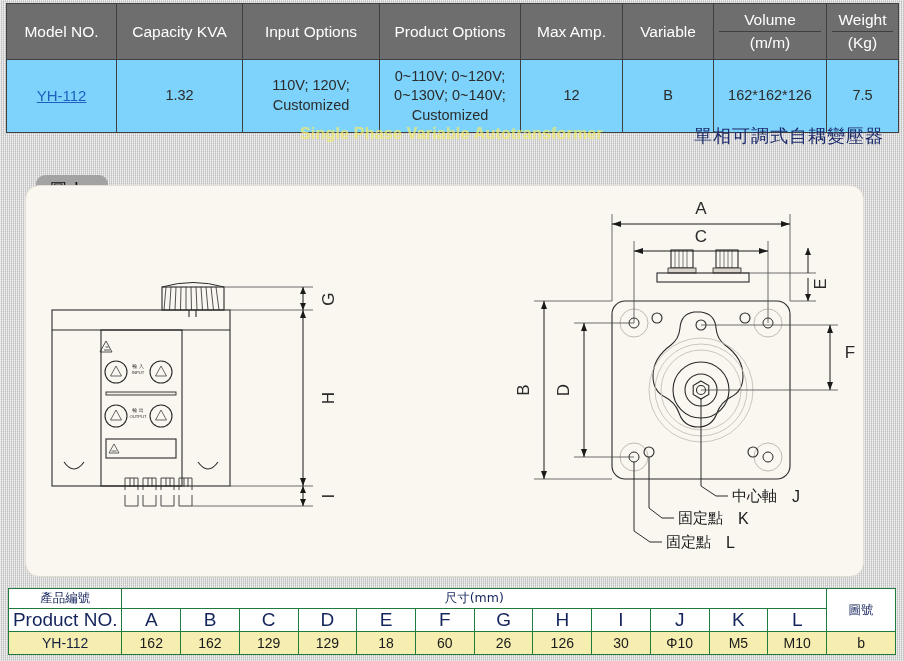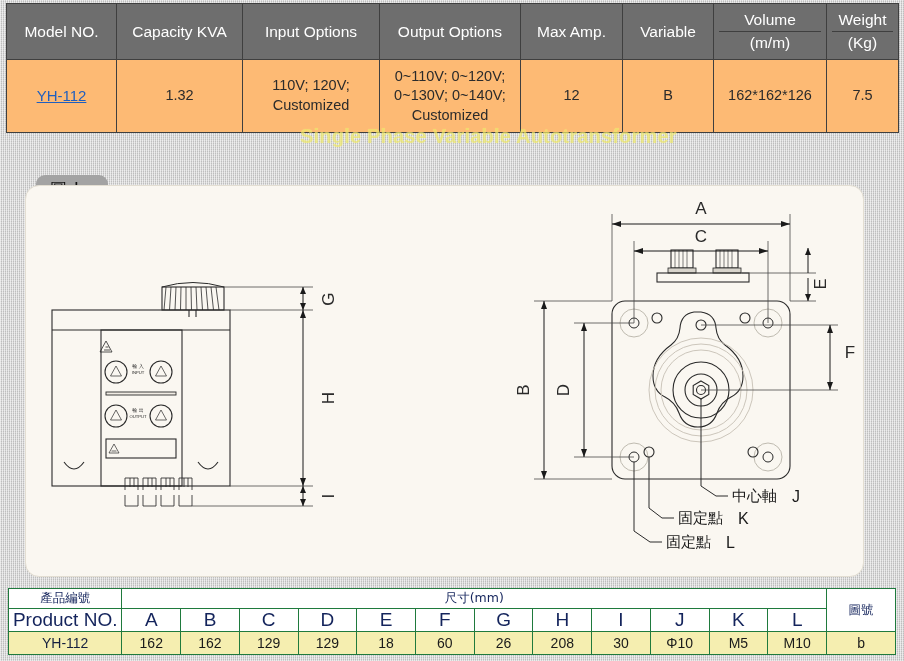--- a/index.html
+++ b/index.html
@@ -8,36 +8,36 @@
     font-family:"Liberation Sans","DejaVu Sans",sans-serif;
     background:
       repeating-linear-gradient(90deg, rgba(255,255,255,.55) 0px, rgba(255,255,255,.55) 1px, rgba(0,0,0,.035) 1px, rgba(0,0,0,.035) 2px),
       repeating-linear-gradient(0deg, rgba(255,255,255,.30) 0px, rgba(255,255,255,.30) 1px, rgba(0,0,0,.02) 1px, rgba(0,0,0,.02) 2px),
       #c9c9c9;
     position:relative;
   }
 
   
   .spec-wrap{position:absolute;left:6px;top:3px;width:892px;}
-  table.spec{border-collapse:collapse;width:892px;table-layout:fixed;background:#fdba74;}
+  table.spec{border-collapse:collapse;width:892px;table-layout:fixed;background:#7dd3fc;}
   table.spec th,table.spec td{
     border:1px solid #3f3f3f;text-align:center;vertical-align:middle;
     font-size:15px;color:#2b2b2b;
   }
   table.spec th{background:#6e6e6e;color:#fff;font-weight:normal;font-size:15.5px;height:44px;padding:2px 3px;line-height:1.15;}
   table.spec td{height:66px;padding:3px 4px;line-height:1.35;font-size:14.5px;}
   .th-split{padding:5px !important;}
   .th-split .l1,.th-split .l2{display:block;height:22px;line-height:22px;}
   .th-split .l1{border-bottom:1px solid #3f3f3f;}
   .modellink{color:#1f5fbf;text-decoration:underline;font-size:15px;}
   .multiline{line-height:1.35;}
 
   
   .titleband{position:absolute;left:0;top:120px;width:904px;height:36px;}
-  .title-en{position:absolute;left:300px;top:5px;font-size:20px;color:#efe96a;
+  .title-en{position:absolute;left:300px;top:5px;font-size:16px;color:#efe96a;
             opacity:.72;letter-spacing:.2px;font-weight:bold;text-shadow:0 0 1px rgba(255,255,170,.6);}
   .title-zh{position:absolute;left:694px;top:4px;font-size:18px;color:#1b2a6b;
             font-family:"DejaVu Sans",sans-serif;letter-spacing:1px;}
 
   
   .figbadge{position:absolute;left:36px;top:158px;background:#a3a3a3;border-radius:9px;
             padding:3px 16px 4px 14px;font-size:19px;color:#111;letter-spacing:1px;margin-top:17px;}
   .figbadge .zh{font-family:"DejaVu Sans",sans-serif;font-size:17px;}
 
   
@@ -68,21 +68,21 @@
       <col style="width:102px">
         <col style="width:91px">
         <col style="width:113px">
         <col style="width:72px">
     </colgroup>
     <thead>
       <tr>
         <th>Model NO.</th>
         <th>Capacity KVA</th>
         <th>Input Options</th>
-        <th>Output Options</th>
+        <th>Product Options</th>
         <th>Max Amp.</th>
         <th>Variable</th>
         <th class="th-split">
           <span class="l1">Volume</span>
           <span class="l2">(m/m)</span>
         </th>
         <th class="th-split">
           <span class="l1">Weight</span>
           <span class="l2">(Kg)</span>
         </th>
@@ -100,20 +100,21 @@
         <td>B</td>
         <td>162*162*126</td>
         <td>7.5</td>
       </tr>
     </tbody>
   </table>
 </div>
 
 <div class="titleband">
   <div class="title-en">Single Phase Variable Autotransformer</div>
+  <div class="title-zh">單相可調式自耦變壓器</div>
 </div>
 
 <div class="figbadge">
   <span class="zh">圖</span>
   <span>b.</span>
 </div>
 
 <div class="panel">
 <svg width="837" height="390" viewBox="0 0 837 390">
   <g fill="none" stroke="#2a2a2a" stroke-width="1.1" stroke-linecap="butt">
@@ -418,21 +419,21 @@
       </tr>
       <tr>
         <td class="val name">YH-112</td>
         <td class="val">162</td>
         <td class="val">162</td>
         <td class="val">129</td>
         <td class="val">129</td>
         <td class="val">18</td>
         <td class="val">60</td>
         <td class="val">26</td>
-        <td class="val">208</td>
+        <td class="val">126</td>
         <td class="val">30</td>
         <td class="val">Φ10</td>
         <td class="val">M5</td>
         <td class="val">M10</td>
         <td class="val">b</td>
       </tr>
     </tbody>
   </table>
 </div>
 

